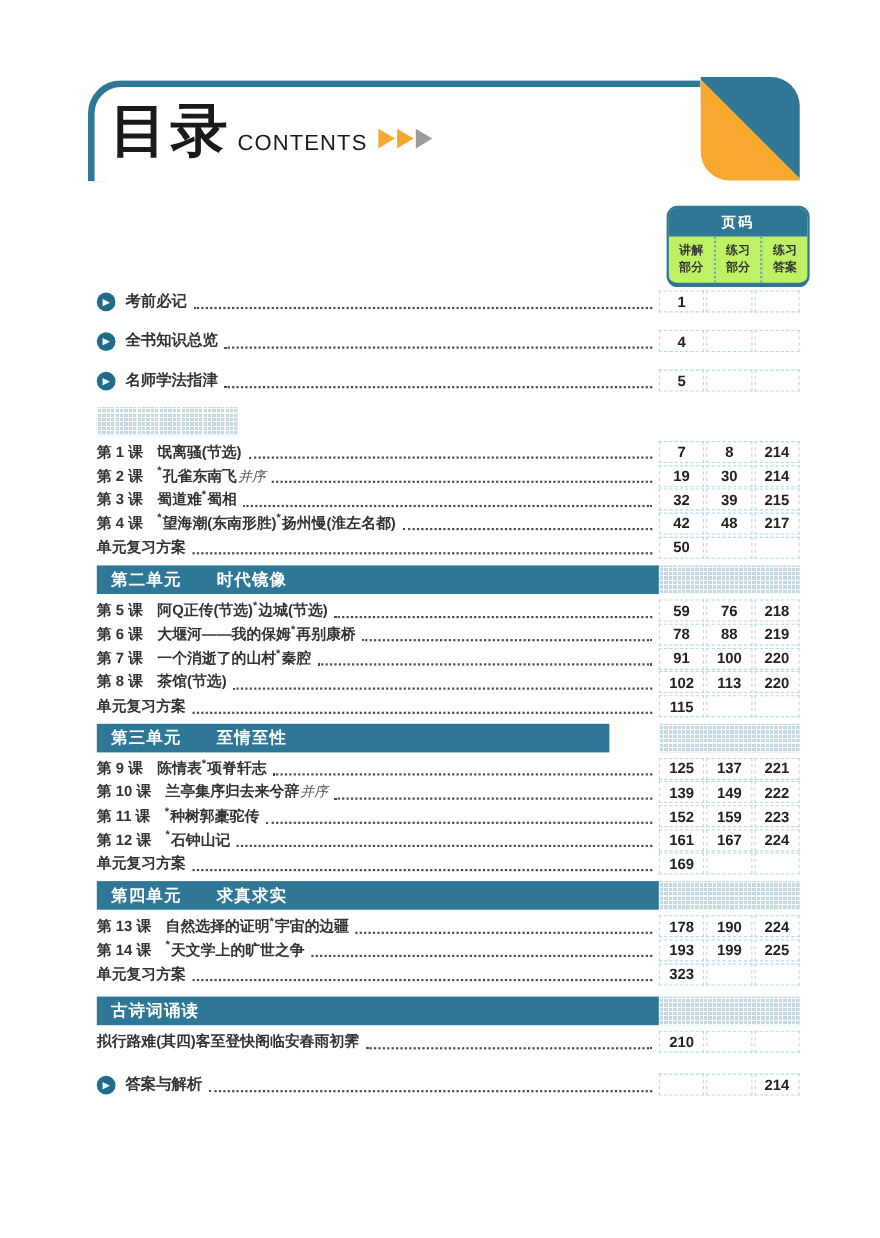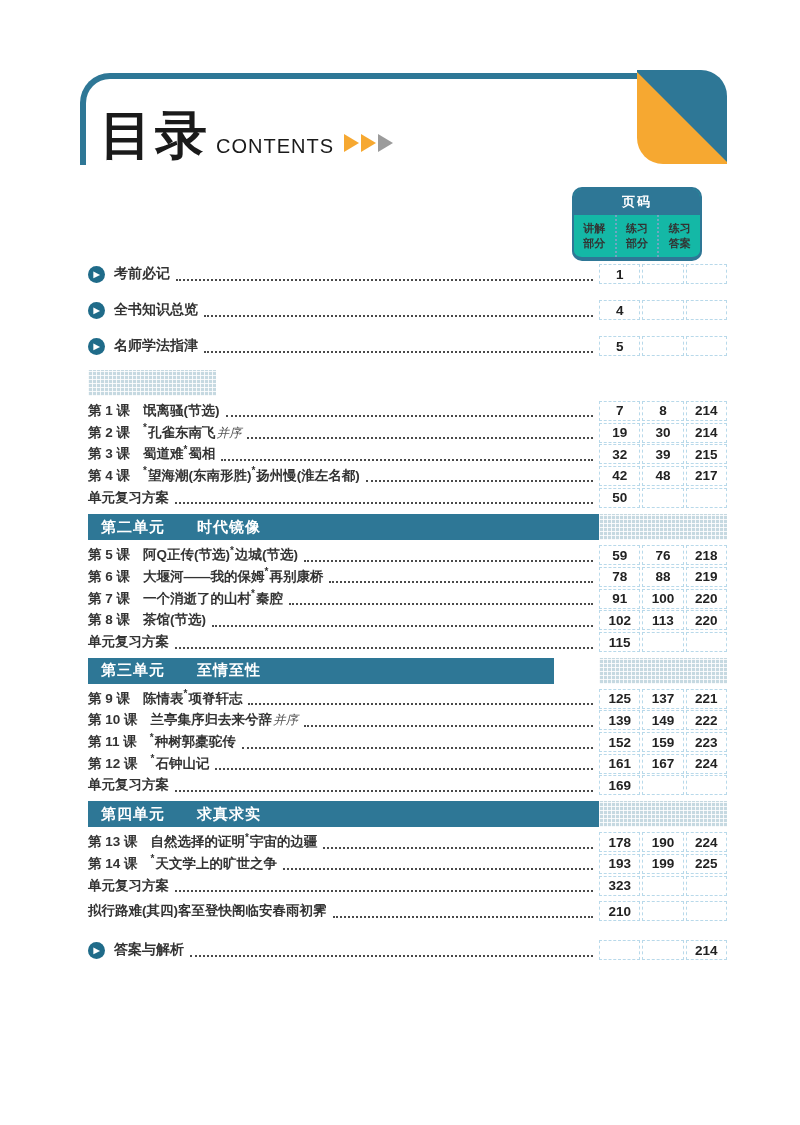--- a/index.html
+++ b/index.html
@@ -14,29 +14,29 @@
   
   .frame-bracket{position:absolute;left:80px;top:73px;width:557px;height:92px;
     border-top:6px solid var(--teal);border-left:6px solid var(--teal);
     border-top-left-radius:30px;}
   
   .corner-square{position:absolute;left:637px;top:70px;width:90px;height:94px;
     background:linear-gradient(45deg,var(--orange) 49.7%,var(--teal) 50.3%);
     border-top-right-radius:26px;border-bottom-left-radius:26px;}
 
   
-  .header{position:absolute;left:100px;top:108px;display:flex;align-items:flex-end;}
+  .header{position:absolute;left:100px;top:92px;display:flex;align-items:flex-end;}
   .title-cn{font-size:52px;font-weight:900;color:#1a1a1a;line-height:1.05;letter-spacing:3px;}
   .title-en{font-size:20px;font-weight:normal;color:#1a1a1a;letter-spacing:1px;margin:0 10px 5px 6px;}
   .tri{width:0;height:0;border-top:9px solid transparent;border-bottom:9px solid transparent;
     border-left:15px solid var(--orange);margin:0 2px 7px 0;display:inline-block;}
   .tri.gray{border-left-color:var(--arrow-gray);}
 
   
-  .legend{position:absolute;left:572px;top:187px;width:130px;background:#14b8a6;
+  .legend{position:absolute;left:606px;top:187px;width:130px;background:#bef264;
     border:2px solid var(--teal);border-bottom-width:4px;border-radius:10px;overflow:hidden;}
   .legend-header{background:var(--teal);color:#fff;font-weight:bold;font-size:13px;
     text-align:center;padding:4px 0;letter-spacing:2px;}
   .legend-cols{display:flex;}
   .legend-col{flex:1;font-size:11px;font-weight:bold;color:var(--ink);text-align:center;
     padding:6px 0;white-space:pre-line;line-height:1.35;}
   .legend-col + .legend-col{border-left:2px dotted #6fa7c2;}
 
   
   .toc{position:absolute;left:88px;top:256px;width:639px;}
@@ -321,20 +321,24 @@
         <div class="row">
           <span class="part">单元复习方案</span>
           <div class="leader"></div>
           <div class="cells">
             <div class="cell">323</div>
             <div class="cell"></div>
             <div class="cell"></div>
           </div>
         </div>
       </div>
+      <div class="banner" style="margin-top: 10px;">
+        <div class="banner-main">古诗词诵读</div>
+        <div class="banner-side"></div>
+      </div>
       <div class="rows">
         <div class="row">
           <span class="part">拟行路难(其四)</span>
           <span class="part">客至</span>
           <span class="part">登快阁</span>
           <span class="part">临安春雨初霁</span>
           <div class="leader"></div>
           <div class="cells">
             <div class="cell">210</div>
             <div class="cell"></div>

